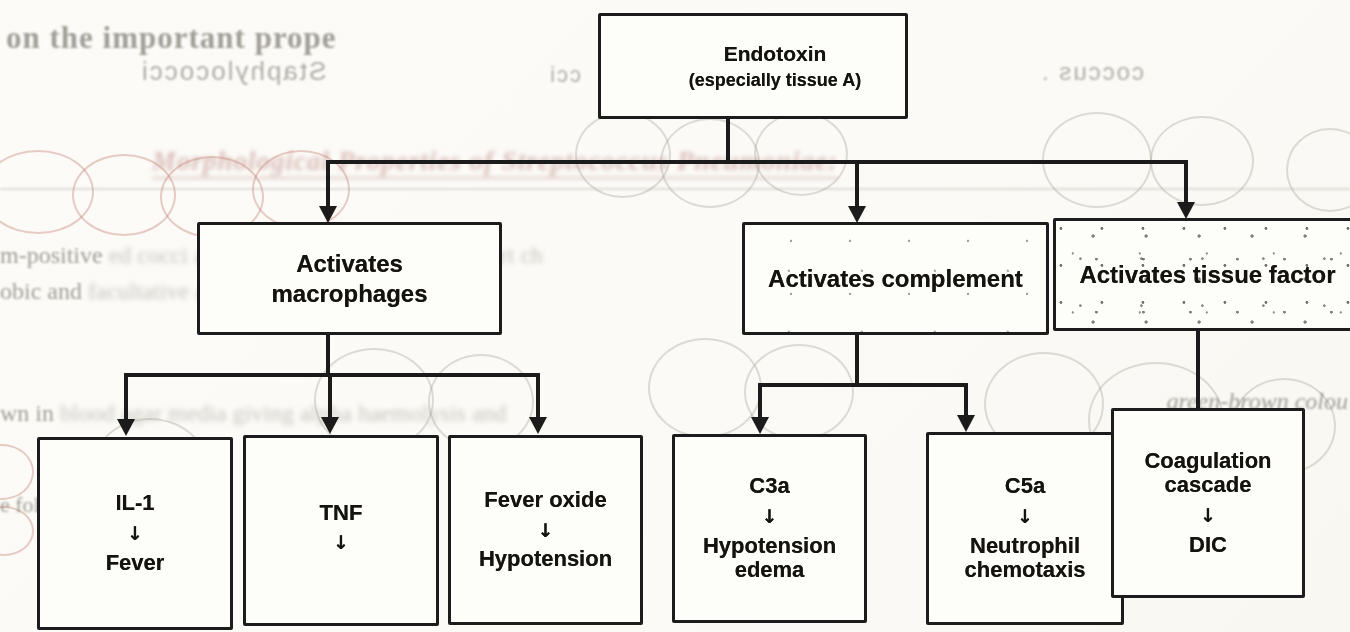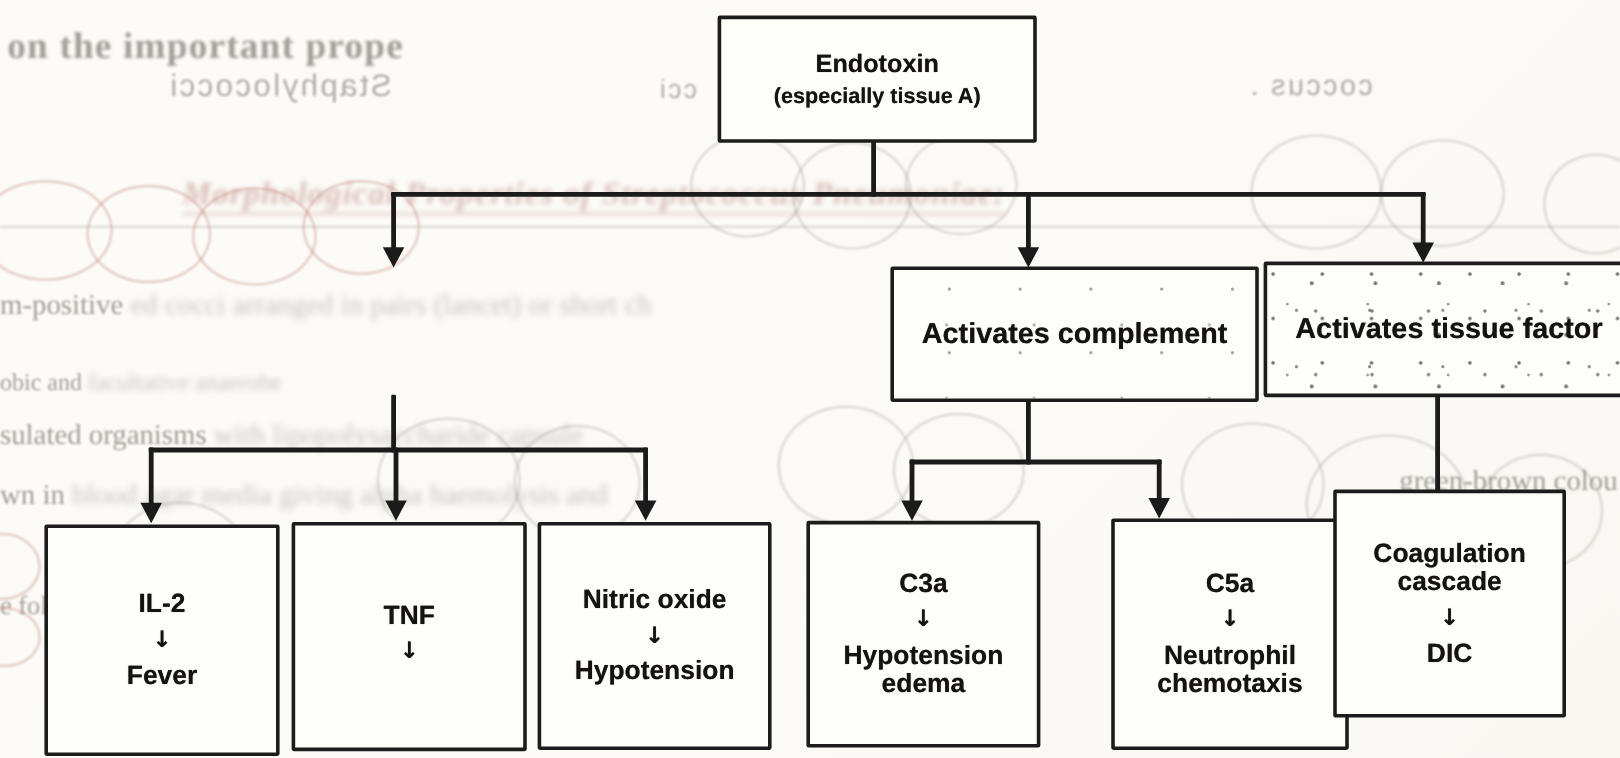--- a/index.html
+++ b/index.html
@@ -9,21 +9,21 @@
     font-family:"Liberation Sans",sans-serif;
   }
   
   .box{
     position:absolute; z-index:3; background:#fdfdfa;
     border:3px solid #1c1c1c; border-radius:2px;
     display:flex; flex-direction:column; align-items:center; justify-content:center;
     text-align:center; color:#15130e; font-weight:700;
     text-shadow:0 0 .6px rgba(20,18,12,.8);
   }
-  .box-root{font-size:21px; line-height:1.35;}
+  .box-root{font-size:21px; line-height:1.35;padding-left:44px;}
   .box-root .sub{font-size:18px; font-weight:700;}
   .box-branch{font-size:24px; line-height:1.22; padding:0 18px;}
   .box-child{font-size:22px; line-height:1.12; padding:6px 6px;}
   .box-child .gap{height:7px;}
   .dn-arrow{font-family:"DejaVu Sans",sans-serif; font-size:19px; line-height:1.1; font-weight:700;}
   .vline,.hline{position:absolute; background:#1b1b1b; z-index:2; border-radius:1px;}
   .ah{position:absolute; width:0; height:0; z-index:2;
       border-left:9px solid transparent; border-right:9px solid transparent;
       border-top:17px solid #1b1b1b;}
   .speckle{
@@ -76,34 +76,30 @@
   <div class="ghost mirror" style="left:1040px; top:58px; font-size:24px; letter-spacing:2px;">coccus .</div>
   <div class="ghost mirror" style="left:548px; top:62px; font-size:22px; letter-spacing:2px;">cci</div>
   <div class="ghost mirror" style="left:145px; top:568px; font-size:24px; letter-spacing:1px;">tetrad</div>
   <div class="ghost mirror" style="left:505px; top:576px; font-size:23px; letter-spacing:1px;">sarcina</div>
   <div class="ghost mirror" style="left:985px; top:556px; font-size:24px; letter-spacing:2px;">eptoco</div>
 
   <div class="ghost" style="left:0; top:242px; font-size:24px; width:1340px;">
     <span class="soft">m-positive</span>
     <span class="tail">ed cocci arranged in pairs (lancet) or short ch</span>
   </div>
-  <div class="ghost" style="left:0; top:308px; font-size:20px;">
+  <div class="ghost" style="left:0; top:278px; font-size:24px;">
     <span class="soft">obic and</span>
     <span class="tail">facultative anaerobe</span>
-  </div>
-  <div class="ghost" style="left:0; top:350px; font-size:24px;">
-    <span class="soft">sulated organisms</span>
-    <span class="tail">with lipopolysaccharide capsule</span>
   </div>
   <div class="ghost" style="left:0; top:400px; font-size:24px; width:1348px; display:flex; justify-content:space-between;">
     <span>
       <span class="soft">wn in</span>
       <span class="tail">blood agar media giving alpha haemolysis and</span>
     </span>
-    <span class="soft" style="position:relative; top:-12px;">green-brown colou</span>
+    <span class="soft" style="position:relative; top:-12px;font-style:italic;">green-brown colou</span>
   </div>
   <div class="ghost soft" style="left:0; top:492px; font-size:22px;">e fol</div>
 
   <div class="circ circ-red" style="left:-18px;top:150px;width:108px;height:80px;"></div>
   <div class="circ circ-red" style="left:72px;top:154px;width:100px;height:78px;"></div>
   <div class="circ circ-red" style="left:160px;top:156px;width:100px;height:78px;"></div>
   <div class="circ circ-red" style="left:252px;top:150px;width:94px;height:75px;"></div>
   <div class="circ" style="left:575px;top:112px;width:92px;height:82px;"></div>
   <div class="circ" style="left:660px;top:118px;width:96px;height:86px;"></div>
   <div class="circ" style="left:754px;top:112px;width:90px;height:80px;"></div>
@@ -151,46 +147,49 @@
   <div class="ah" style="left:957px;top:415px;"></div>
 
   <div class="vline" style="left:1196px;top:325px;width:4px;height:90px;"></div>
   <div class="ah" style="left:1189px;top:413px;"></div>
 
   <div class="box box-root" style="left:598px;top:13px;width:260px;height:100px;">
     <div>Endotoxin</div>
     <div class="sub">(especially tissue A)</div>
   </div>
 
+  <div class="box box-branch" style="left:197px;top:222px;width:263px;height:107px;">
+    <div>Activates macrophages</div>
+  </div>
 
   <div class="box box-branch speckle-light" style="left:725px;top:222px;width:265px;height:107px;margin-left:17px;">
     <div>Activates complement</div>
   </div>
 
   <div class="box box-branch speckle" style="left:1053px;top:218px;width:267px;height:107px;">
     <div>Activates tissue factor</div>
   </div>
 
   <div class="box box-child" style="left:37px;top:437px;width:178px;height:175px;">
-    <div>IL-2</div>
+    <div>IL-1</div>
     <div class="gap"></div>
     <div class="dn-arrow">↓</div>
     <div class="gap"></div>
     <div>Fever</div>
   </div>
 
   <div class="box box-child" style="left:243px;top:435px;width:178px;height:173px;">
     <div>TNF</div>
     <div class="gap"></div>
     <div class="dn-arrow">↓</div>
     <div class="gap"></div>
   </div>
 
   <div class="box box-child" style="left:448px;top:435px;width:177px;height:172px;">
-    <div>Nitric oxide</div>
+    <div>Fever oxide</div>
     <div class="gap"></div>
     <div class="dn-arrow">↓</div>
     <div class="gap"></div>
     <div>Hypotension</div>
   </div>
 
   <div class="box box-child" style="left:672px;top:434px;width:177px;height:171px;">
     <div>C3a</div>
     <div class="gap"></div>
     <div class="dn-arrow">↓</div>

